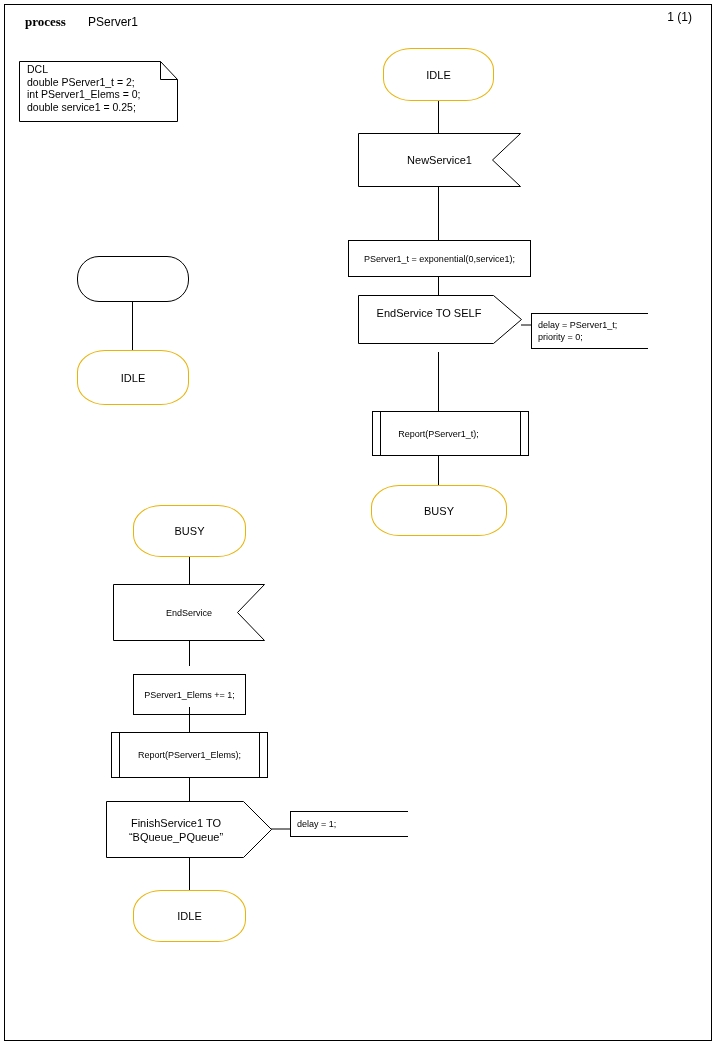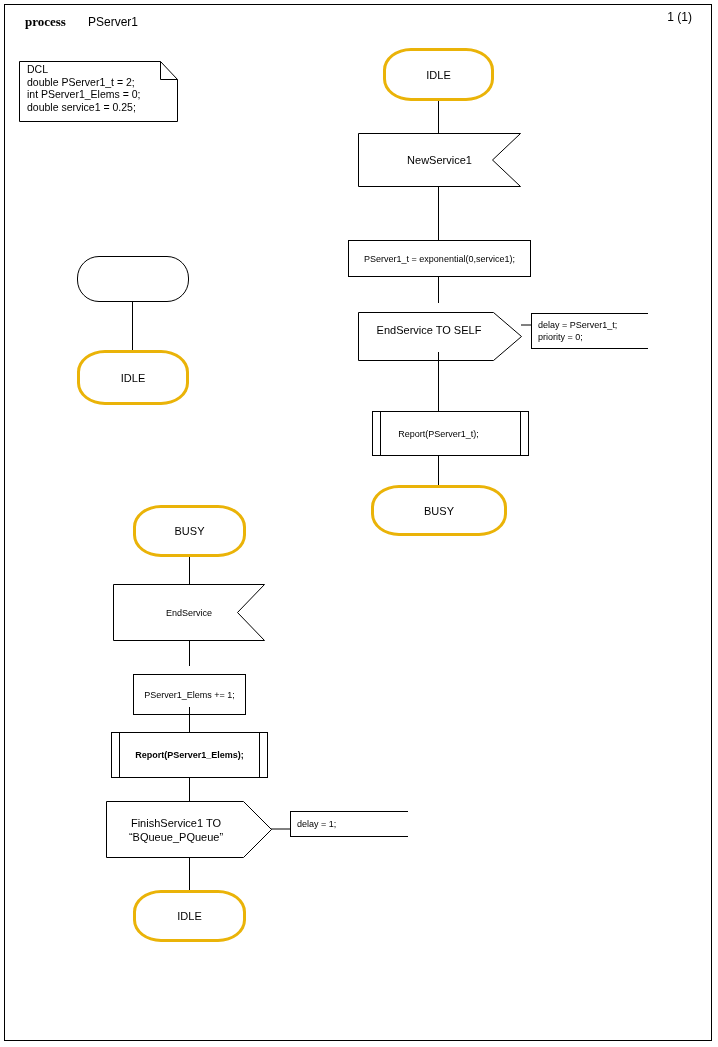--- a/index.html
+++ b/index.html
@@ -70,21 +70,21 @@
     color: #000;
     white-space: pre-line;
     pointer-events: none;
   }
   .sym-label.big {
     font-size: 11px;
   }
 
   
   .state {
-    border: 3px solid #eab308;
+    border: 1px solid #eab308;
     border-radius: 28px / 22px;
     background: #fff;
   }
   
   .startsym {
     border: 1px solid #000;
     border-radius: 22px;
     background: #fff;
   }
   
@@ -163,21 +163,21 @@
     </svg>
     <div class="sym-label big">NewService1</div>
   </div>
   <div class="line" style="left:438px; top:187px; height:53px;"></div>
 
   <div class="sym task" style="left:348px; top:240px; width:183px; height:37px;">
     <div class="sym-label">PServer1_t = exponential(0,service1);</div>
   </div>
   <div class="line" style="left:438px; top:277px; height:26px;"></div>
 
-  <div class="sym svgwrap" style="left:358px; top:312px; width:164px; height:35px;">
+  <div class="sym svgwrap" style="left:358px; top:295px; width:164px; height:35px;">
     <svg width="164" height="49" viewBox="0 0 164 49">
       <path d="M0.5,0.5 L135.5,0.5 L163.5,24.5 L135.5,48.5 L0.5,48.5 Z" fill="#ffffff" stroke="#000000" stroke-width="1"></path>
     </svg>
     <div class="sym-label big" style="padding-right:22px;">EndService TO SELF</div>
   </div>
 
   <div class="sym svgwrap" style="left:521px; top:318px; width:12px; height:14px;">
     <svg width="12" height="14" viewBox="0 0 12 14">
       <path d="M0,7 L11.5,7" fill="none" stroke="#000000" stroke-width="1"></path>
     </svg>
@@ -213,21 +213,21 @@
     </svg>
     <div class="sym-label" style="padding-right:24px;margin-left:24px;">EndService</div>
   </div>
   <div class="line" style="left:189px; top:641px; height:25px;"></div>
 
   <div class="sym task" style="left:133px; top:666px; width:113px; height:41px;margin-top:8px;">
     <div class="sym-label">PServer1_Elems += 1;</div>
   </div>
   <div class="line" style="left:189px; top:707px; height:25px;"></div>
 
-  <div class="sym svgwrap" style="left:111px; top:732px; width:157px; height:46px;font-weight:bold;">
+  <div class="sym svgwrap" style="left:111px; top:732px; width:157px; height:46px;">
     <svg width="157" height="46" viewBox="0 0 157 46">
       <rect x="0.5" y="0.5" width="156" height="45" fill="#ffffff" stroke="#000000" stroke-width="1"></rect>
       <path d="M8.5,0.5 L8.5,45.5 M148.5,0.5 L148.5,45.5" fill="none" stroke="#000000" stroke-width="1"></path>
     </svg>
     <div class="sym-label">Report(PServer1_Elems);</div>
   </div>
   <div class="line" style="left:189px; top:778px; height:23px;"></div>
 
   <div class="sym svgwrap" style="left:106px; top:801px; width:166px; height:57px;">
     <svg width="166" height="57" viewBox="0 0 166 57">

